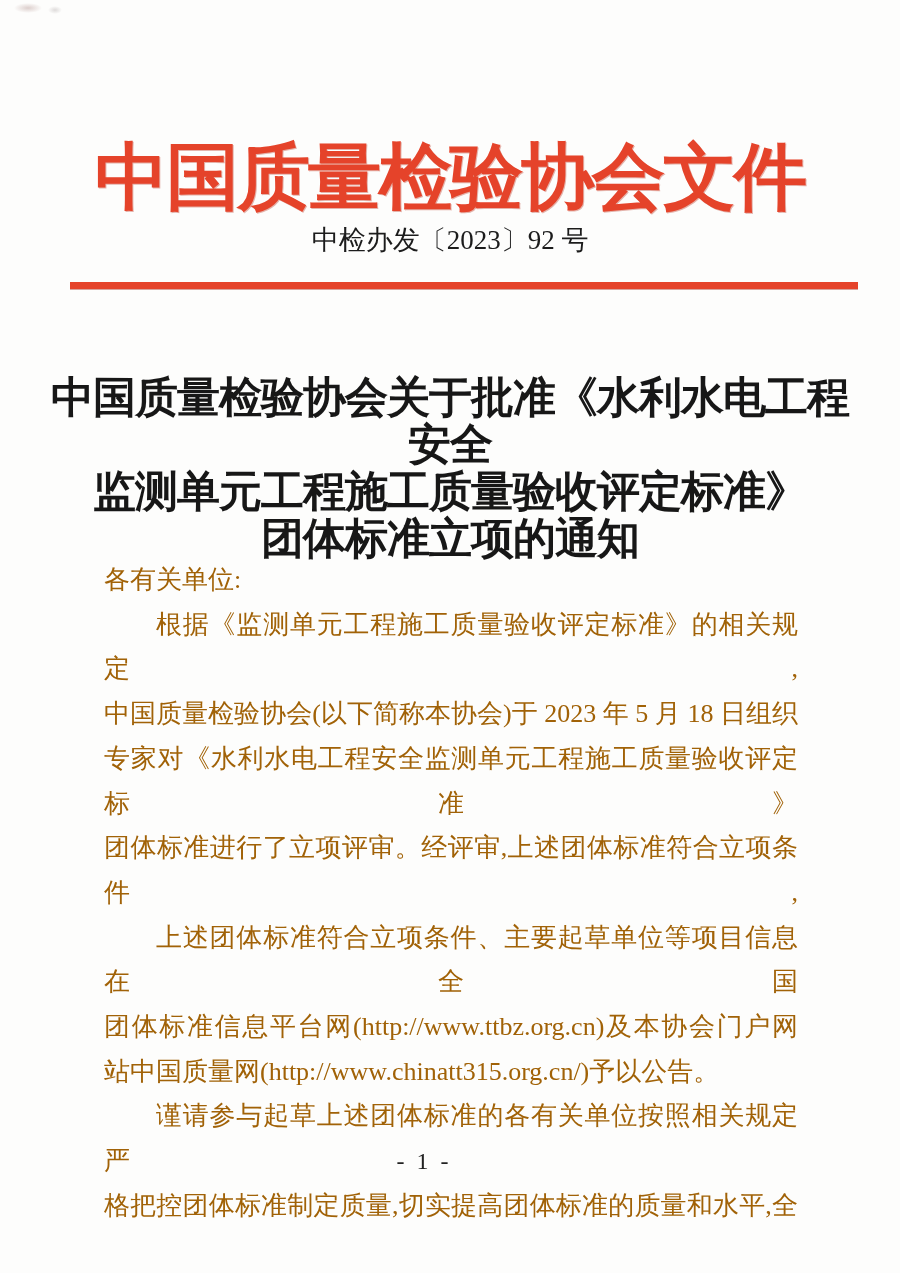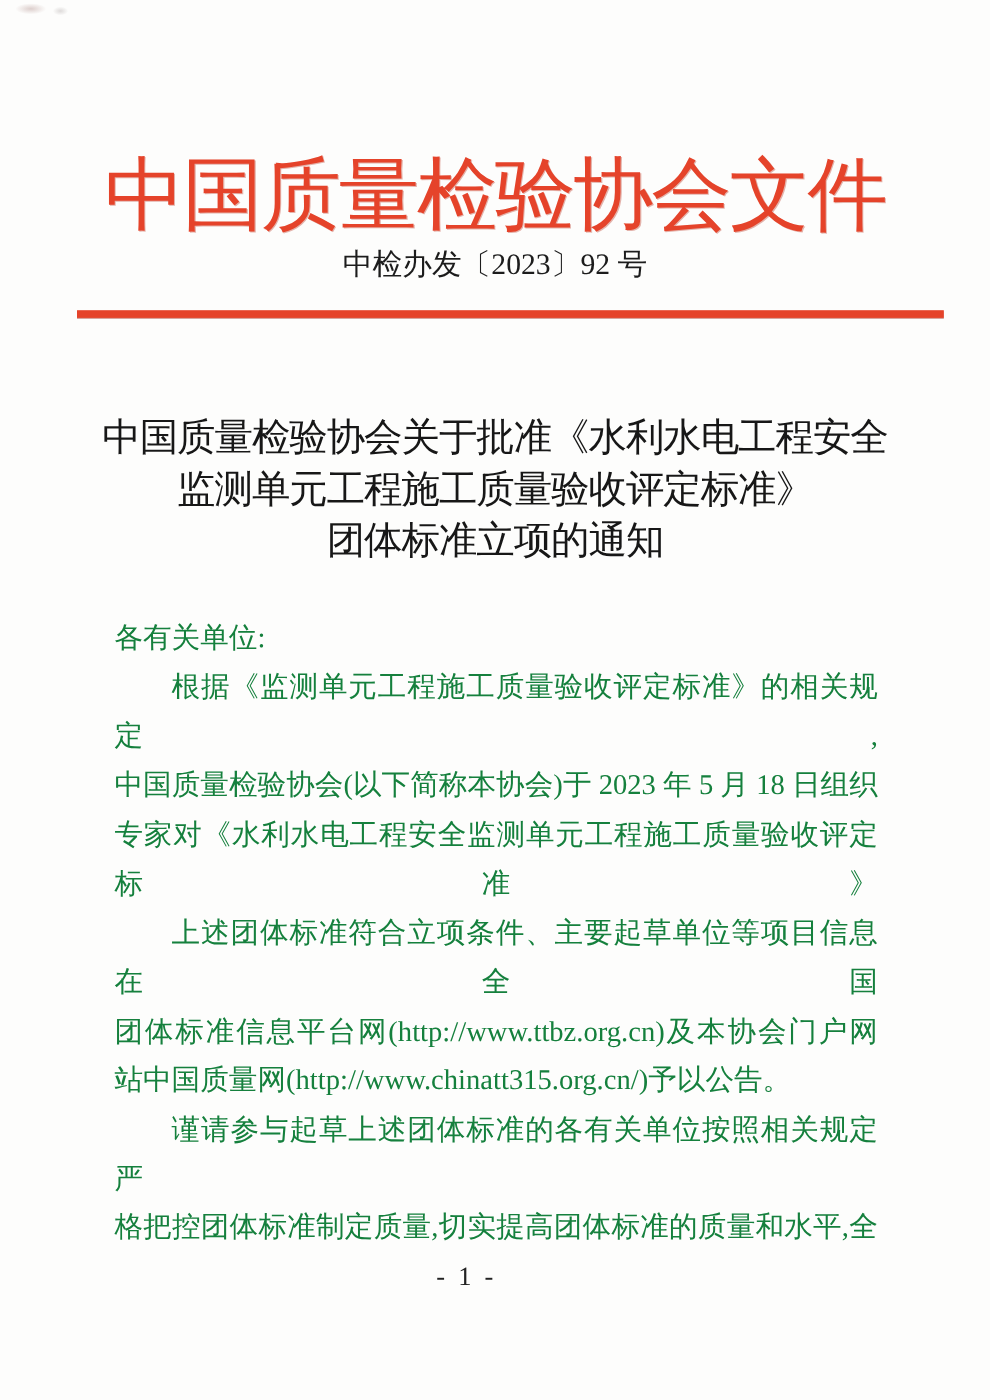--- a/index.html
+++ b/index.html
@@ -20,21 +20,21 @@
   }
   .s1 { left: 14px; top: 3px; width: 28px; height: 10px;
         background: radial-gradient(closest-side, rgba(160,120,115,0.35), transparent); }
   .s2 { left: 48px; top: 6px; width: 14px; height: 8px;
         background: radial-gradient(closest-side, rgba(150,140,140,0.3), transparent); }
   .org-title {
     position: absolute;
     top: 131px; left: 0; width: 100%;
     text-align: center;
     font-size: 73px;
-    font-weight: normal;
+    font-weight: bold;
     line-height: 1.3;
     letter-spacing: -2px;
     color: var(--accent);
     text-shadow: 1px 1px 0 rgba(180,40,20,0.35);
     white-space: nowrap;
   }
   .doc-number {
     position: absolute;
     top: 220px; left: 0; width: 100%;
     text-align: center;
@@ -46,32 +46,32 @@
     position: absolute;
     left: 70px; top: 282px;
     width: 788px; height: 7px;
     background: var(--accent);
     box-shadow: 0 1px 0 rgba(160,30,15,0.4);
   }
   .doc-title {
     position: absolute;
     top: 374px; left: 40px; width: 820px;
     text-align: center;
-    font-size: 35px;
-    font-weight: normal;
+    font-size: 43px;
+    font-weight: bold;
     line-height: 47px;
     letter-spacing: -1px;
     color: #171717;
   }
   .body-block {
     position: absolute;
     top: 558px; left: 104px; width: 694px;
     font-size: 26px;
     line-height: 44.7px;
-    color: #15803d;
+    color: #a16207;
   }
   .body-block .line { text-align: justify; }
   .body-block .line.jfull { text-align-last: justify; }
   .body-block .line.indent { text-indent: 52px; }
   .page-num {
     position: absolute;
     top: 1144px; left: 0; width: 848px;
     text-align: center;
     font-size: 24px;
     line-height: 34px;
@@ -97,20 +97,21 @@
     <div class="t-line">中国质量检验协会关于批准《水利水电工程安全</div>
     <div class="t-line">监测单元工程施工质量验收评定标准》</div>
     <div class="t-line">团体标准立项的通知</div>
   </div>
 
   <div class="body-block">
     <div class="line">各有关单位:</div>
     <div class="line indent jfull">根据《监测单元工程施工质量验收评定标准》的相关规定,</div>
     <div class="line jfull">中国质量检验协会(以下简称本协会)于 2023 年 5 月 18 日组织</div>
     <div class="line jfull">专家对《水利水电工程安全监测单元工程施工质量验收评定标准》</div>
+    <div class="line jfull">团体标准进行了立项评审。经评审,上述团体标准符合立项条件,</div>
     <div class="line indent jfull">上述团体标准符合立项条件、主要起草单位等项目信息在全国</div>
     <div class="line jfull">团体标准信息平台网(http://www.ttbz.org.cn)及本协会门户网</div>
     <div class="line">站中国质量网(http://www.chinatt315.org.cn/)予以公告。</div>
     <div class="line indent jfull">谨请参与起草上述团体标准的各有关单位按照相关规定严</div>
     <div class="line jfull">格把控团体标准制定质量,切实提高团体标准的质量和水平,全</div>
 
   </div>
 
   <div class="page-num">- 1 -</div>
 

